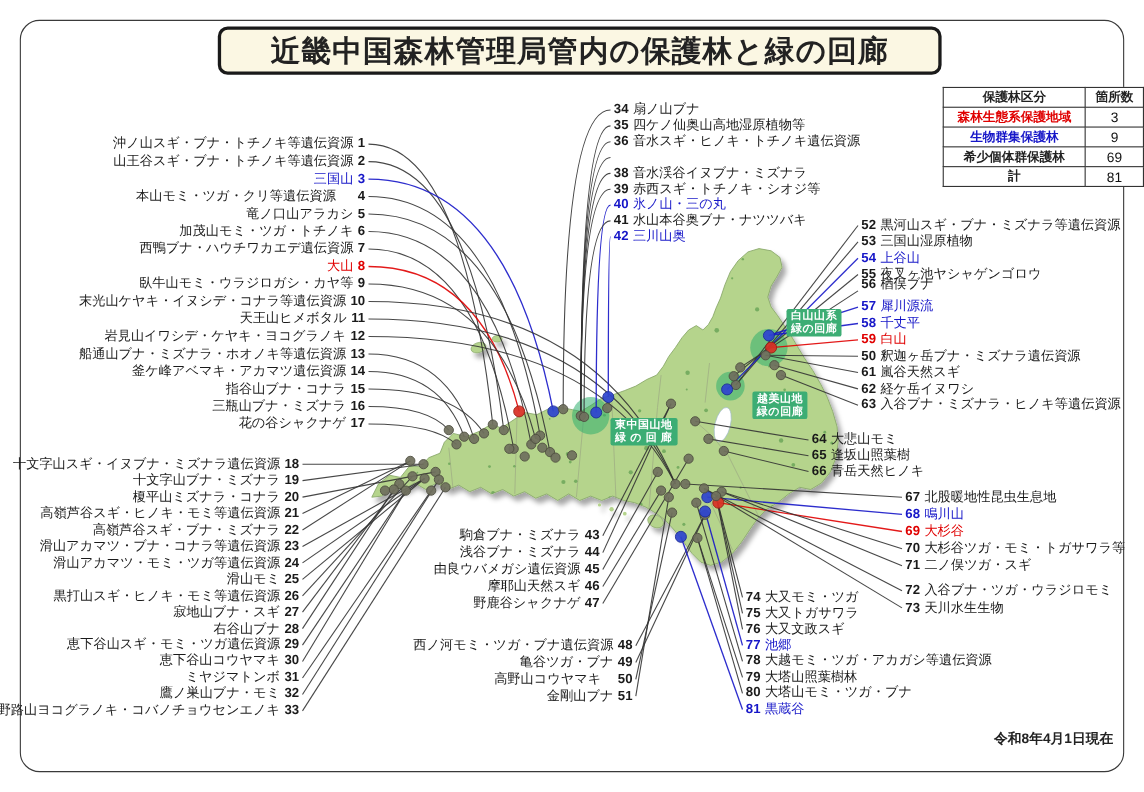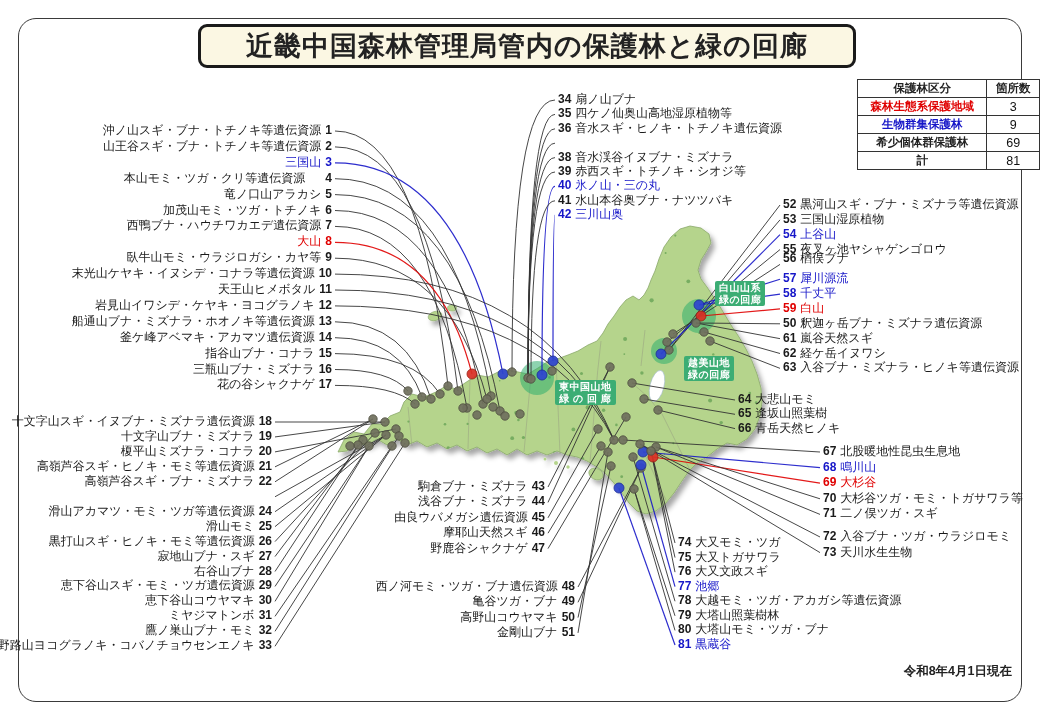--- a/index.html
+++ b/index.html
@@ -407,20 +407,21 @@
     <div class="row r-align" style="top: 313.8px; color: rgb(26, 26, 26); right: 708px;"><span style="margin-right: 4px;">船通山ブナ・ミズナラ・ホオノキ等遺伝資源</span><span class="num">13</span></div>
     <div class="row r-align" style="top: 329.7px; color: rgb(26, 26, 26); right: 708px;"><span style="margin-right: 4px;">釜ケ峰アベマキ・アカマツ遺伝資源</span><span class="num">14</span></div>
     <div class="row r-align" style="top: 345.6px; color: rgb(26, 26, 26); right: 708px;"><span style="margin-right: 4px;">指谷山ブナ・コナラ</span><span class="num">15</span></div>
     <div class="row r-align" style="top: 361.5px; color: rgb(26, 26, 26); right: 708px;"><span style="margin-right: 4px;">三瓶山ブナ・ミズナラ</span><span class="num">16</span></div>
     <div class="row r-align" style="top: 377.4px; color: rgb(26, 26, 26); right: 708px;"><span style="margin-right: 4px;">花の谷シャクナゲ</span><span class="num">17</span></div>
     <div class="row r-align" style="top: 414px; color: rgb(26, 26, 26); right: 768px;"><span style="margin-right: 4px;">十文字山スギ・イヌブナ・ミズナラ遺伝資源</span><span class="num">18</span></div>
     <div class="row r-align" style="top: 428.95px; color: rgb(26, 26, 26); right: 768px;"><span style="margin-right: 4px;">十文字山ブナ・ミズナラ</span><span class="num">19</span></div>
     <div class="row r-align" style="top: 443.9px; color: rgb(26, 26, 26); right: 768px;"><span style="margin-right: 4px;">榎平山ミズナラ・コナラ</span><span class="num">20</span></div>
     <div class="row r-align" style="top: 458.85px; color: rgb(26, 26, 26); right: 768px;"><span style="margin-right: 4px;">高嶺芦谷スギ・ヒノキ・モミ等遺伝資源</span><span class="num">21</span></div>
     <div class="row r-align" style="top: 473.8px; color: rgb(26, 26, 26); right: 768px;"><span style="margin-right: 4px;">高嶺芦谷スギ・ブナ・ミズナラ</span><span class="num">22</span></div>
+    <div class="row r-align" style="top: 488.75px; color: rgb(26, 26, 26); right: 768px;"><span style="margin-right: 4px;">滑山アカマツ・ブナ・コナラ等遺伝資源</span><span class="num">23</span></div>
     <div class="row r-align" style="top: 503.7px; color: rgb(26, 26, 26); right: 768px;"><span style="margin-right: 4px;">滑山アカマツ・モミ・ツガ等遺伝資源</span><span class="num">24</span></div>
     <div class="row r-align" style="top: 518.65px; color: rgb(26, 26, 26); right: 768px;"><span style="margin-right: 4px;">滑山モミ</span><span class="num">25</span></div>
     <div class="row r-align" style="top: 533.6px; color: rgb(26, 26, 26); right: 768px;"><span style="margin-right: 4px;">黒打山スギ・ヒノキ・モミ等遺伝資源</span><span class="num">26</span></div>
     <div class="row r-align" style="top: 548.55px; color: rgb(26, 26, 26); right: 768px;"><span style="margin-right: 4px;">寂地山ブナ・スギ</span><span class="num">27</span></div>
     <div class="row r-align" style="top: 563.5px; color: rgb(26, 26, 26); right: 768px;"><span style="margin-right: 4px;">右谷山ブナ</span><span class="num">28</span></div>
     <div class="row r-align" style="top: 578.45px; color: rgb(26, 26, 26); right: 768px;"><span style="margin-right: 4px;">恵下谷山スギ・モミ・ツガ遺伝資源</span><span class="num">29</span></div>
     <div class="row r-align" style="top: 593.4px; color: rgb(26, 26, 26); right: 768px;"><span style="margin-right: 4px;">恵下谷山コウヤマキ</span><span class="num">30</span></div>
     <div class="row r-align" style="top: 608.35px; color: rgb(26, 26, 26); right: 768px;"><span style="margin-right: 4px;">ミヤジマトンボ</span><span class="num">31</span></div>
     <div class="row r-align" style="top: 623.3px; color: rgb(26, 26, 26); right: 768px;"><span style="margin-right: 4px;">鷹ノ巣山ブナ・モミ</span><span class="num">32</span></div>
     <div class="row r-align" style="top: 638.25px; color: rgb(26, 26, 26); right: 768px;"><span style="margin-right: 4px;">野路山ヨコグラノキ・コバノチョウセンエノキ</span><span class="num">33</span></div>
@@ -432,21 +433,21 @@
     <div class="row" style="top: 178.4px; color: rgb(22, 22, 200); left: 558px;"><span class="num" style="margin-right: 4px;">40</span><span>氷ノ山・三の丸</span></div>
     <div class="row" style="top: 192.8px; color: rgb(26, 26, 26); left: 558px;"><span class="num" style="margin-right: 4px;">41</span><span>水山本谷奥ブナ・ナツツバキ</span></div>
     <div class="row" style="top: 207.2px; color: rgb(22, 22, 200); left: 558px;"><span class="num" style="margin-right: 4px;">42</span><span>三川山奥</span></div>
     <div class="row r-align" style="top: 479px; color: rgb(26, 26, 26); right: 495px;"><span style="margin-right: 4px;">駒倉ブナ・ミズナラ</span><span class="num">43</span></div>
     <div class="row r-align" style="top: 494.4px; color: rgb(26, 26, 26); right: 495px;"><span style="margin-right: 4px;">浅谷ブナ・ミズナラ</span><span class="num">44</span></div>
     <div class="row r-align" style="top: 509.8px; color: rgb(26, 26, 26); right: 495px;"><span style="margin-right: 4px;">由良ウバメガシ遺伝資源</span><span class="num">45</span></div>
     <div class="row r-align" style="top: 525.2px; color: rgb(26, 26, 26); right: 495px;"><span style="margin-right: 4px;">摩耶山天然スギ</span><span class="num">46</span></div>
     <div class="row r-align" style="top: 540.6px; color: rgb(26, 26, 26); right: 495px;"><span style="margin-right: 4px; text-align: center;">野鹿谷シャクナゲ</span><span class="num">47</span></div>
     <div class="row r-align" style="top: 579px; color: rgb(26, 26, 26); right: 465px;"><span style="margin-right: 4px;">西ノ河モミ・ツガ・ブナ遺伝資源</span><span class="num">48</span></div>
     <div class="row r-align" style="top: 594.3px; color: rgb(26, 26, 26); right: 465px;"><span style="margin-right: 4px;">亀谷ツガ・ブナ</span><span class="num">49</span></div>
-    <div class="row r-align" style="top: 609.6px; color: rgb(26, 26, 26); right: 465px;"><span style="margin-right: 4px;">高野山コウヤマキ</span><span class="num">50</span></div>
+    <div class="row r-align" style="top: 609.6px; color: rgb(26, 26, 26); right: 465px;"><span style="margin-right: 15px;">高野山コウヤマキ</span><span class="num">50</span></div>
     <div class="row r-align" style="top: 624.9px; color: rgb(26, 26, 26); right: 465px;"><span style="margin-right: 4px;">金剛山ブナ</span><span class="num">51</span></div>
     <div class="row" style="top: 197px; color: rgb(26, 26, 26); left: 783px;"><span class="num" style="margin-right: 4px;">52</span><span>黒河山スギ・ブナ・ミズナラ等遺伝資源</span></div>
     <div class="row" style="top: 211.85px; color: rgb(26, 26, 26); left: 783px;"><span class="num" style="margin-right: 4px;">53</span><span>三国山湿原植物</span></div>
     <div class="row" style="top: 226.7px; color: rgb(22, 22, 200); left: 783px;"><span class="num" style="margin-right: 4px;">54</span><span>上谷山</span></div>
     <div class="row" style="top: 241.55px; color: rgb(26, 26, 26); left: 783px;"><span class="num" style="margin-right: 4px;">55</span><span>夜叉ヶ池ヤシャゲンゴロウ</span></div>
     <div class="row" style="top: 251px; color: rgb(26, 26, 26); left: 783px;"><span class="num" style="margin-right: 4px;">56</span><span>楢俣ブナ</span></div>
     <div class="row" style="top: 271.25px; color: rgb(22, 22, 200); left: 783px;"><span class="num" style="margin-right: 4px;">57</span><span>犀川源流</span></div>
     <div class="row" style="top: 286.1px; color: rgb(22, 22, 200); left: 783px;"><span class="num" style="margin-right: 4px;">58</span><span>千丈平</span></div>
     <div class="row" style="top: 300.95px; color: rgb(224, 0, 0); left: 783px;"><span class="num" style="margin-right: 4px;">59</span><span>白山</span></div>
     <div class="row" style="top: 315.8px; color: rgb(26, 26, 26); left: 783px;"><span class="num" style="margin-right: 4px;">50</span><span>釈迦ヶ岳ブナ・ミズナラ遺伝資源</span></div>

